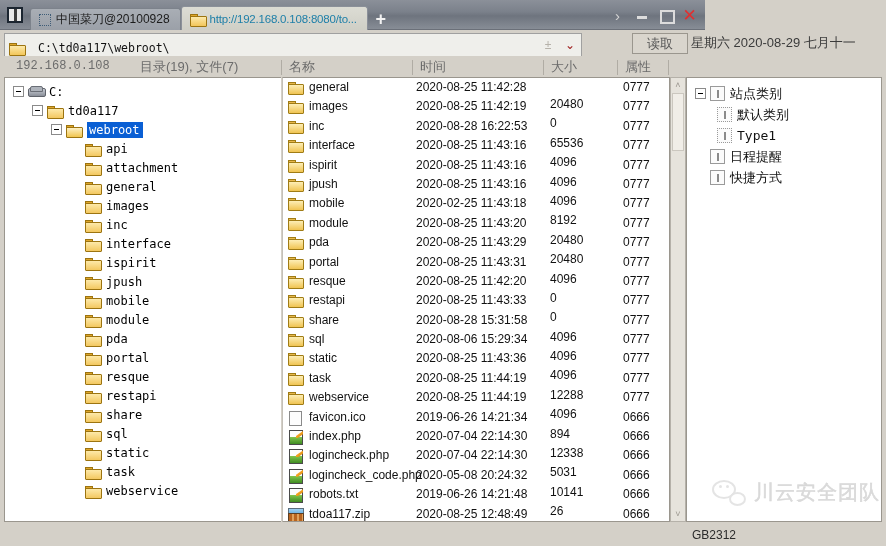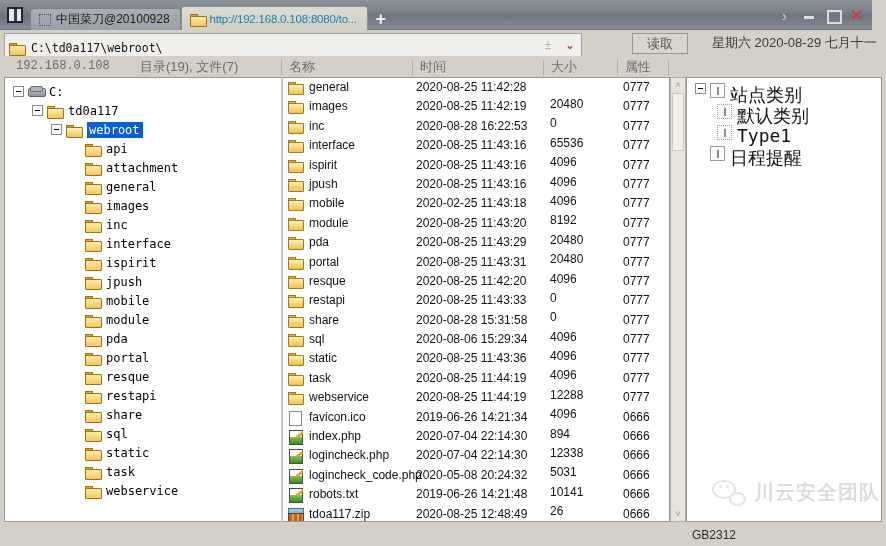--- a/index.html
+++ b/index.html
@@ -9,21 +9,21 @@
     font-family: "Liberation Sans", "DejaVu Sans", sans-serif;
     font-size: 12px;
     background: #d4d0c8;
     overflow: hidden;
     position: relative;
     -webkit-font-smoothing: none;
   }
 
   
   .titlebar {
-    position: absolute; left: 0; top: 0; width: 872px; height: 30px;
+    position: absolute; left: 0; top: 0; width: 705px; height: 30px;
     background: linear-gradient(to bottom, #8b9099 0%, #7b818b 40%, #6e747e 55%, #878d96 100%);
     border-bottom: 1px solid #6b7079;
   }
   .tabstrip { position: absolute; left: 0; top: 0; height: 30px; display: flex; align-items: flex-end; }
   .winbtn-box {
     width: 30px; height: 30px; display: flex; align-items: center; justify-content: center;
   }
   .winbtn-glyph {
     width: 16px; height: 16px; border: 2px solid #1b2530; background: #e8e8e8;
     display: flex; align-items: center; justify-content: center;
@@ -65,21 +65,21 @@
   .wc.close { color: #e03030; font-size: 17px; font-weight: bold; }
 
   
   .addrbar {
     position: absolute; left: 0; top: 30px; width: 886px; height: 26px;
     background: #d4d0c8;
   }
   .addr-input {
     position: absolute; left: 4px; top: 3px; width: 578px; height: 30px;
     background: #efefeb; border: 1px solid #a0a0a0;
-    display: flex; align-items: center; gap: 7px; padding-left: 4px;
+    display: flex; align-items: center; gap: 14px; padding-left: 4px;
   }
   .folder-ico {
     width: 15px; height: 12px; position: relative; flex: 0 0 auto;
   }
   .folder-ico::before {
     content:''; position:absolute; left:0; top:1px; width:6px; height:3px;
     background:#e0a62a; border:1px solid #9c7410; border-bottom:none; border-top-left-radius:1px;
   }
   .folder-ico::after {
     content:''; position:absolute; left:0; top:3px; width:15px; height:9px;
@@ -96,21 +96,21 @@
   .addr-drop {
     position: absolute; right: 6px; top: 4px; color: #a02020; font-size: 12px;
   }
   .readbtn {
     position: absolute; left: 632px; top: 3px; width: 56px; height: 21px;
     background: #d9d5cd; border: 1px solid #9a968e;
     display: flex; align-items: center; justify-content: center;
     color: #555; font-size: 13px;
   }
   .datetext {
-    position: absolute; left: 712px; top: 4px;
+    position: absolute; left: 691px; top: 4px;
     color: #3b3b3b; font-size: 13px; white-space: nowrap; text-align: center;
   }
 
   
   .hdrrow {
     position: absolute; left: 0; top: 56px; width: 886px; height: 22px;
     background: #d4d0c8;
   }
   .hdr-left-a { position:absolute; left: 16px; top: 3px; color:#6c6c6c; font-size:12px;
     font-family:Liberation Mono, monospace; }
@@ -194,21 +194,21 @@
   .rico.zip::after { content:''; position:absolute; left:0px; top:5px; width:14px; height:8px;
     background: repeating-linear-gradient(to right,#b8641f 0 3px,#e0a15b 3px 5px);
     border:1px solid #5b4025; }
 
   
   .rightpanel {
     position: absolute; left: 686px; top: 77px; width: 196px; height: 445px;
     background: #ffffff; border: 1px solid #9a968e;
     overflow: hidden;
   }
-  .rnode { height: 21px; display: flex; align-items: flex-start; font-size: 18px; color: #111; white-space: nowrap; }
+  .rnode { height: 21px; display: flex; align-items: center; font-size: 13px; color: #111; white-space: nowrap; }
   .rexp { width: 11px; height: 11px; border: 1px solid #8a8a8a; background:#fff; position: relative; flex:0 0 auto; margin-right: 4px; }
   .rexp::before { content:''; position:absolute; left:2px; top:4px; width:5px; height:1px; background:#000; }
   .rico2 { width: 15px; height: 15px; border: 1px solid #9a9a9a; position: relative; flex:0 0 auto; margin-right: 5px;
     background:#fbfbfb; display:flex; align-items:center; justify-content:center; font-size:9px; color:#777; }
   .rico2.dotted { border: 1px dotted #9a9a9a; }
   .rico2 i { display:block; width:2px; height:8px; background:#8a8a8a; }
 
   
   .vscroll {
     position: absolute; width: 16px;
@@ -612,20 +612,27 @@
         </span>
         <span style="font-family: &quot;DejaVu Sans Mono&quot;, &quot;Liberation Mono&quot;, monospace;">Type1</span>
       </div>
       <div class="rnode" style="padding-left: 8px;">
         <span style="width: 15px; flex: 0 0 auto;"></span>
         <span class="rico2">
           <i></i>
         </span>
         <span>日程提醒</span>
       </div>
+      <div class="rnode" style="padding-left: 8px;">
+        <span style="width: 15px; flex: 0 0 auto;"></span>
+        <span class="rico2">
+          <i></i>
+        </span>
+        <span>快捷方式</span>
+      </div>
     </div>
 </div>
 
 <div class="watermark">
   <div class="wm-logo">
     <div class="b1"></div>
       <div class="e1"></div>
       <div class="e2"></div>
       <div class="b2"></div>
   </div>

